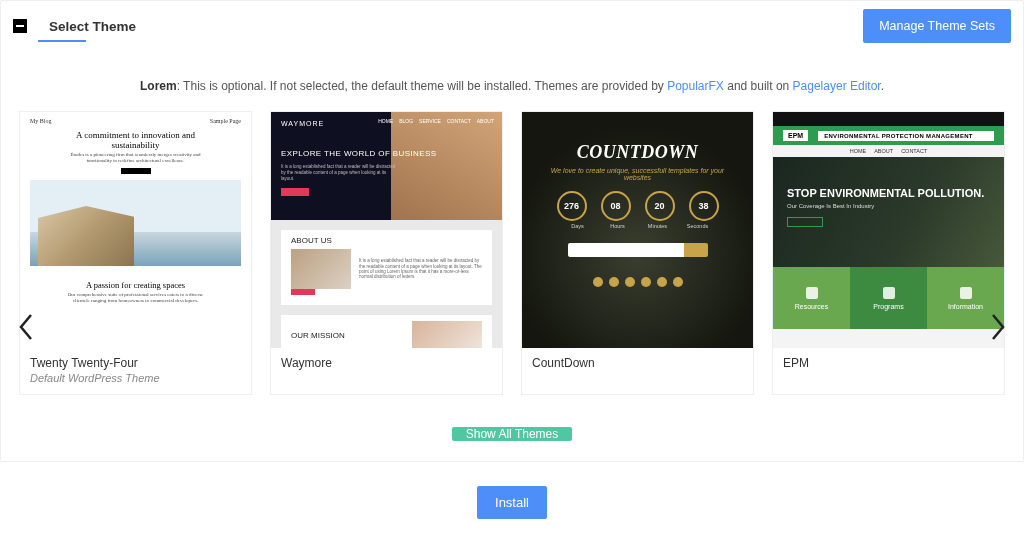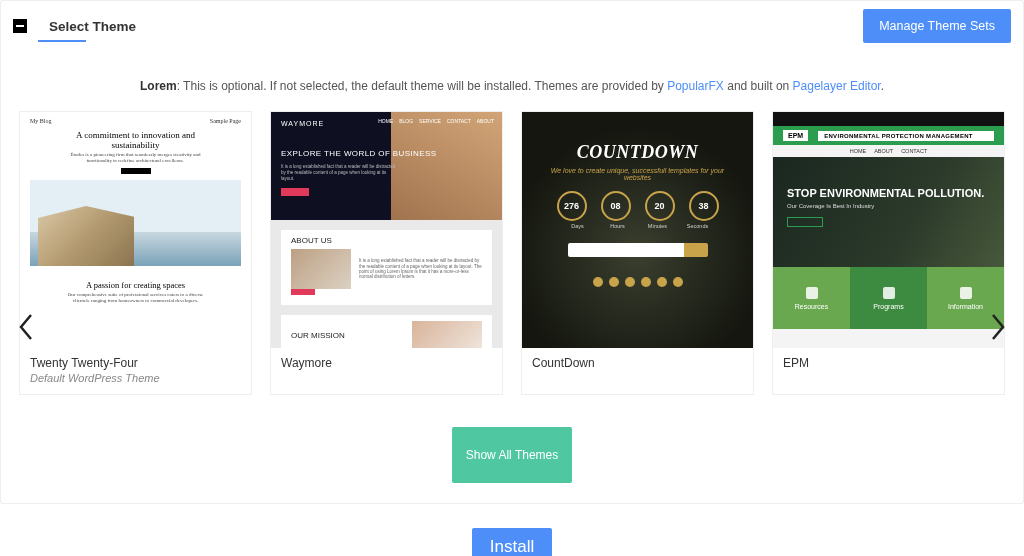--- a/index.html
+++ b/index.html
@@ -182,37 +182,37 @@
   .arrow-left { left: 16px; }
   .arrow-right { right: 16px; }
 
   .show-all {
     display: block;
     margin: 32px auto 0;
     background: #4fc6a0;
     background: #3fc9a0;
     color: #fff;
     border: none;
-    padding: 21px 14px;
+    padding: 0 14px;
     font-size: 12px;
     border-radius: 2px;
     cursor: pointer;
   }
   .show-all{background:#4fc7a0;}
 
   .install-row {
     text-align: center;
     margin-top: 24px;
   }
   .install-btn {
     background: #4d8ef9;
     color: #fff;
     border: none;
     padding: 9px 18px;
-    font-size: 17px;
+    font-size: 13px;
     border-radius: 2px;
     cursor: pointer;
   }
 </style>
 </head>
 <body>
 
 <div class="panel">
   <div class="panel-header">
     <div class="panel-header-left">

